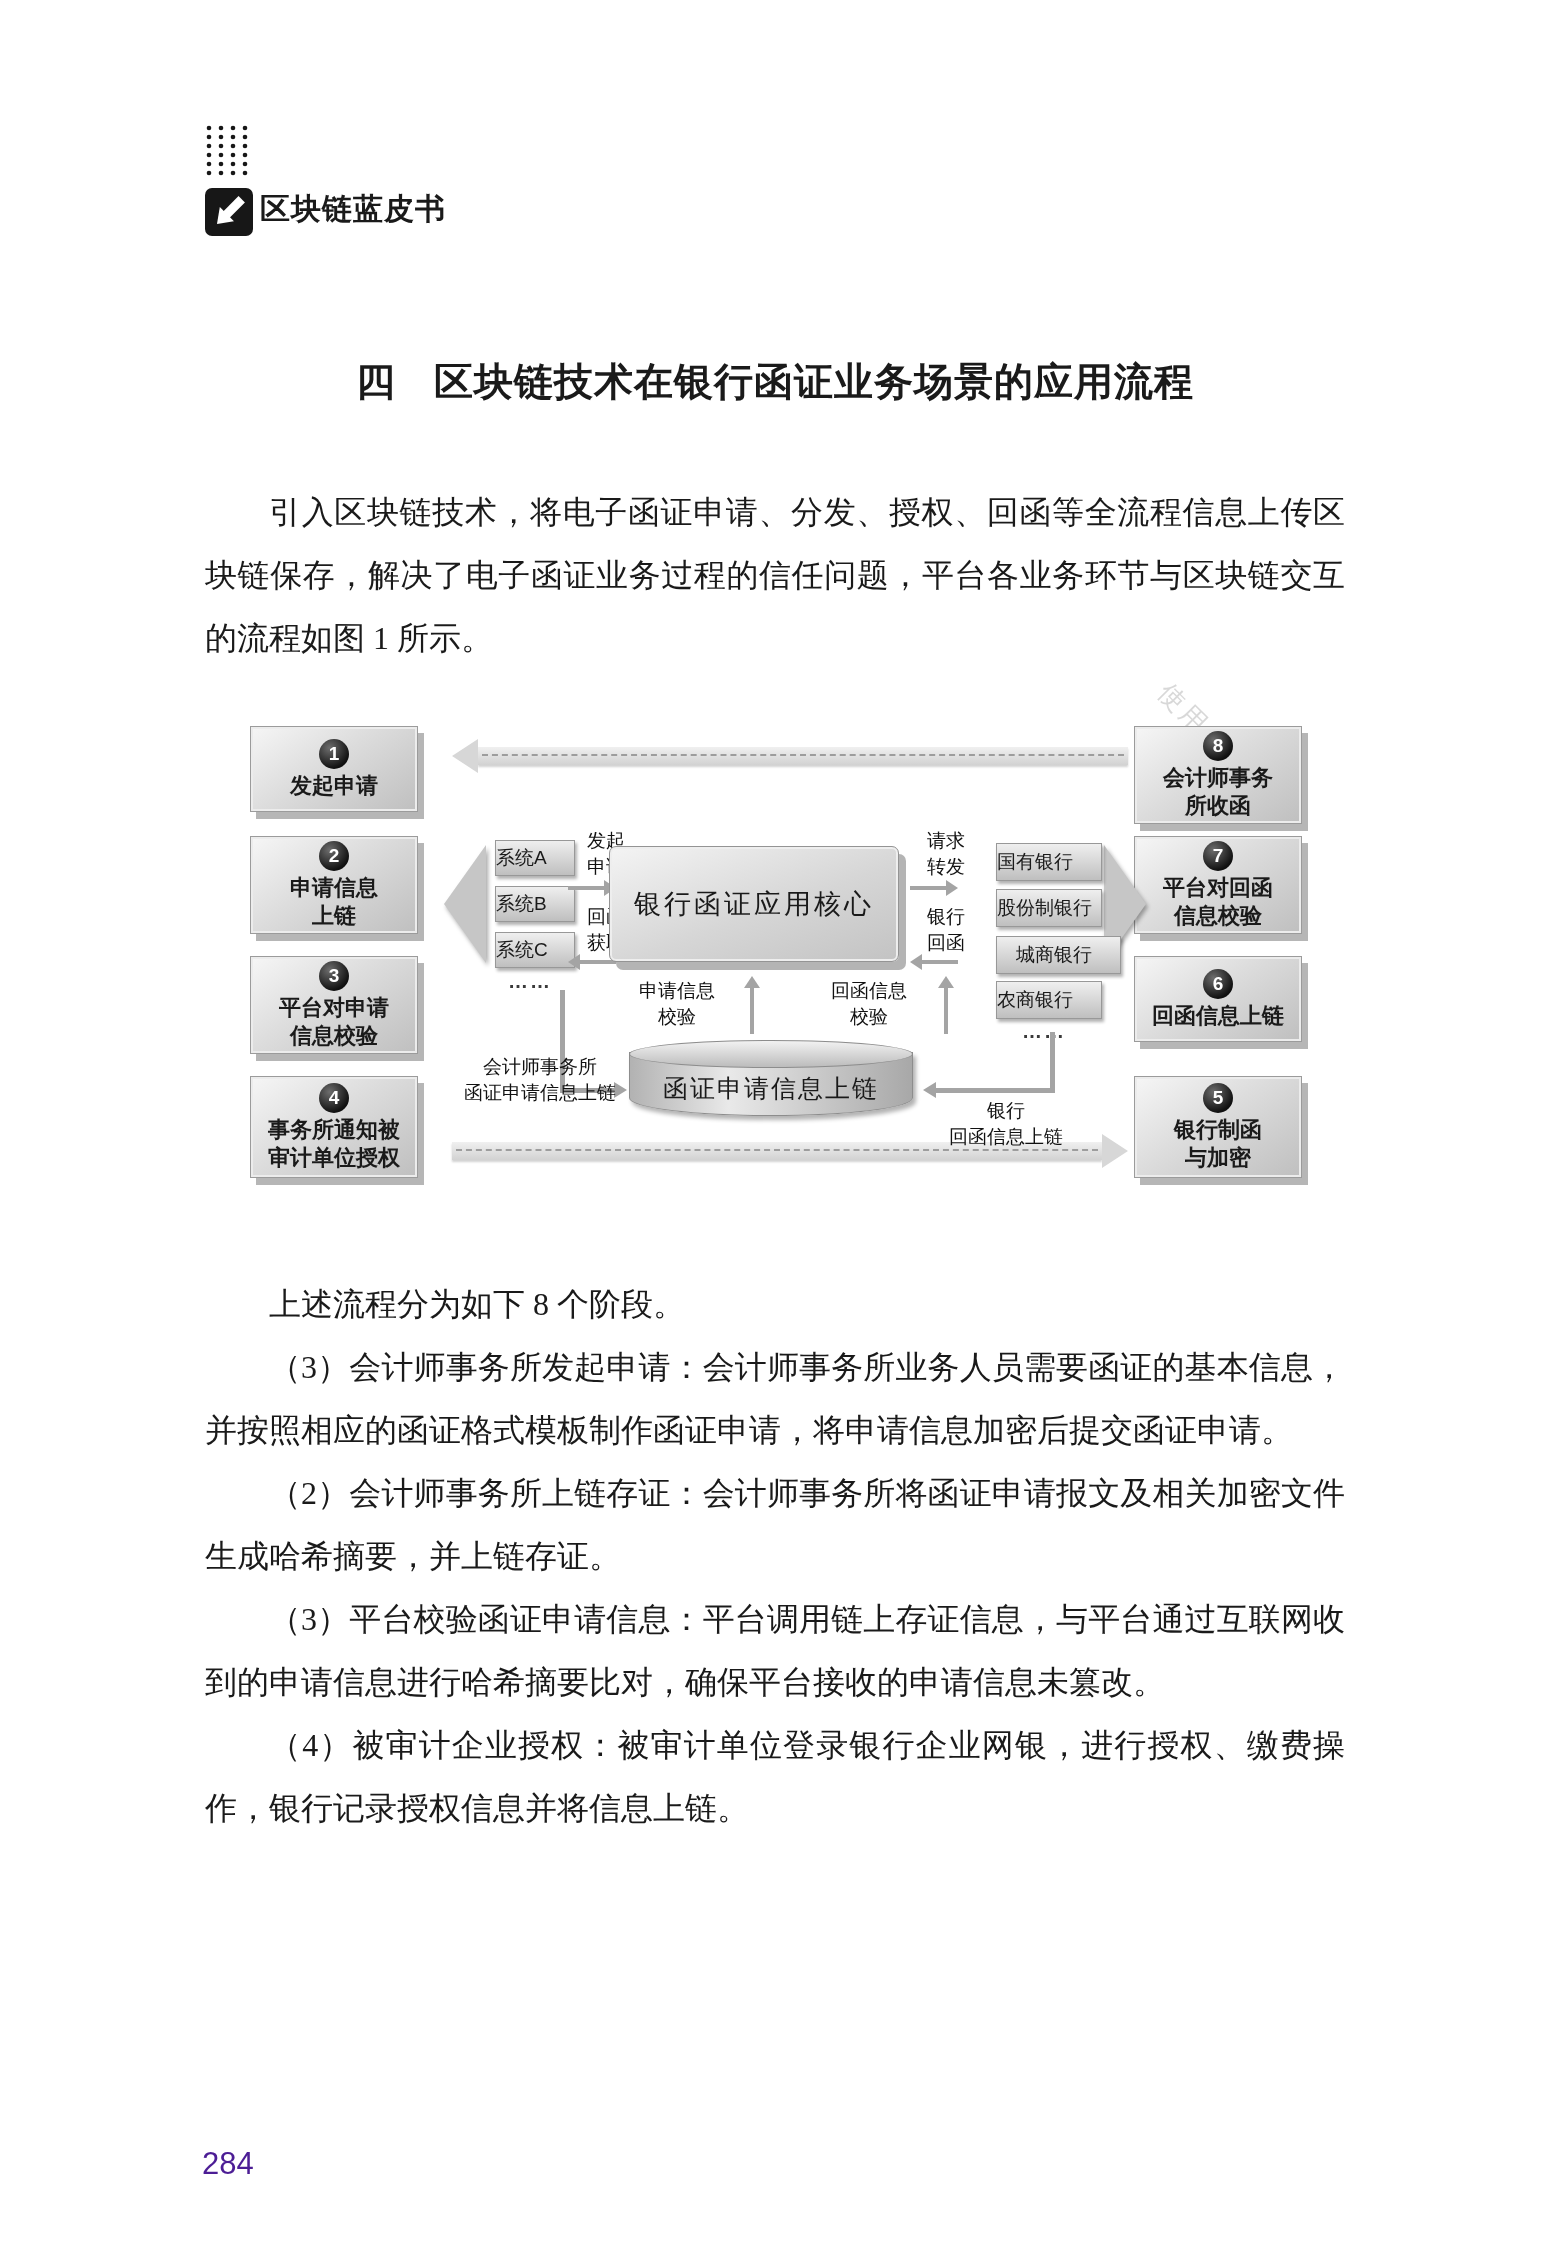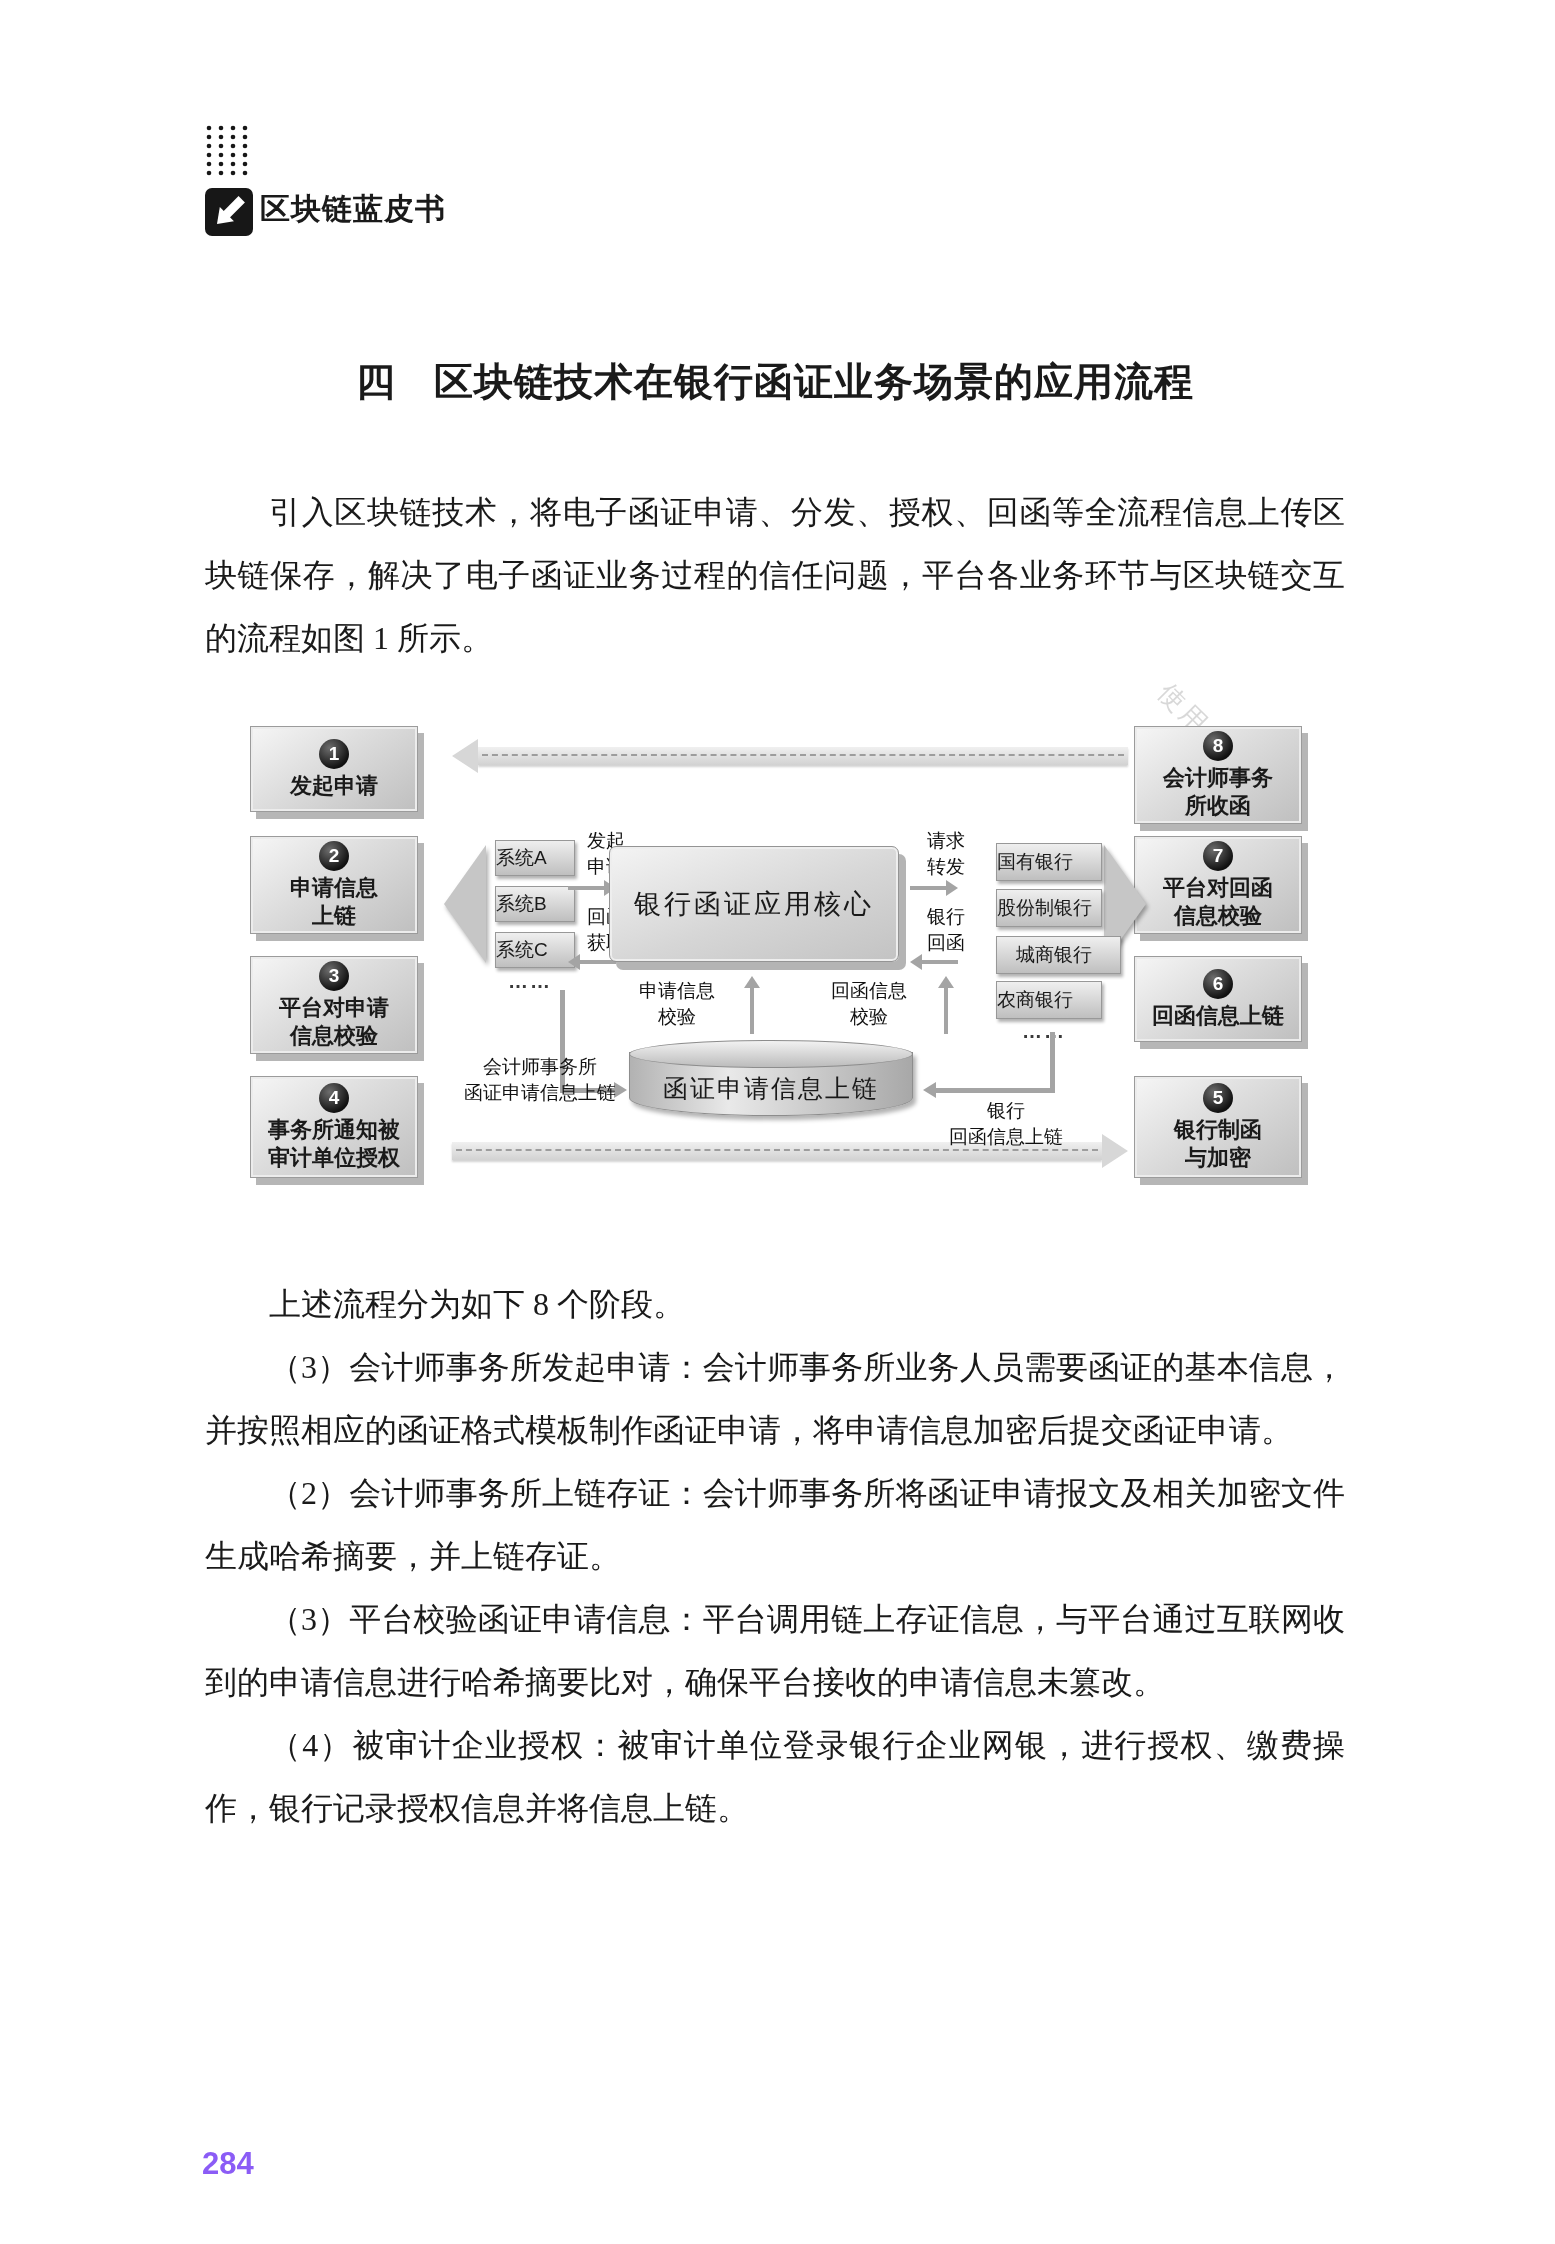--- a/index.html
+++ b/index.html
@@ -79,21 +79,21 @@
   .cyl-text{position:absolute;left:0;right:0;top:32px;text-align:center;font-size:25px;letter-spacing:2px;}
   .watermark{position:absolute;transform:rotate(45deg);color:#c4c4c4;opacity:.65;font-size:26px;letter-spacing:4px;}
 
   
   .caption{margin:14px 0 0;text-align:center;font-family:"Liberation Sans","DejaVu Sans",sans-serif;
            font-weight:bold;font-size:29px;line-height:40px;}
   .cap-label{margin-right:26px;}
 
   
   .page-number{position:absolute;left:202px;top:2146px;font-family:"Liberation Sans","DejaVu Sans",sans-serif;
-               font-size:31px;color:#8b5cf6;font-weight:bold;}
+               font-size:31px;color:#4c1d95;}
 </style>
 </head>
 <body>
 
 <div class="page">
 
   <header class="brand">
     <svg width="54" height="118" viewBox="0 0 54 118">
       <g fill="#171717">
         <circle cx="7" cy="8" r="2.3"></circle>

